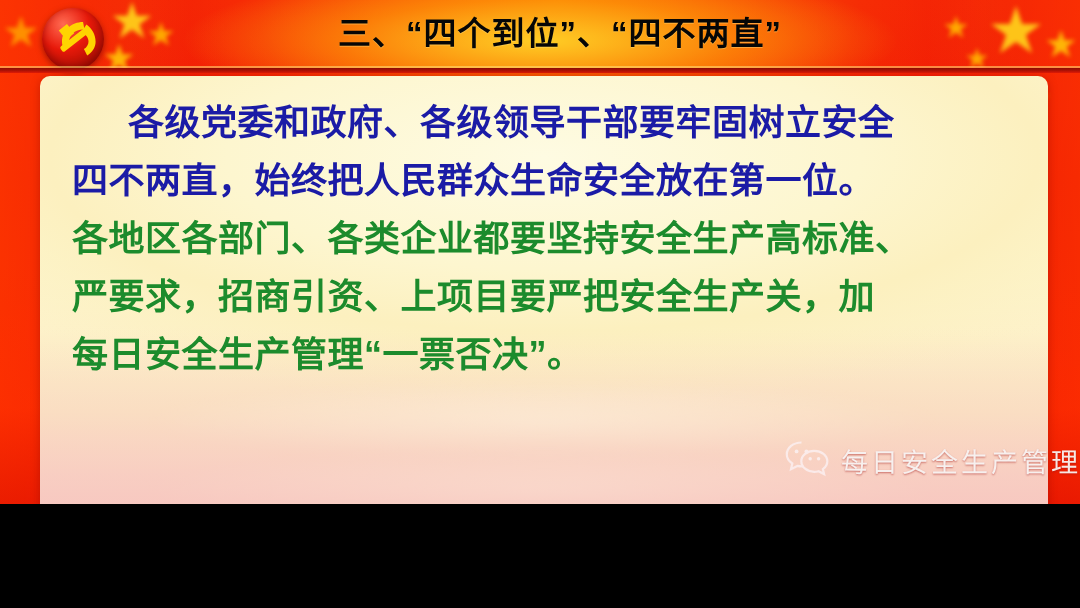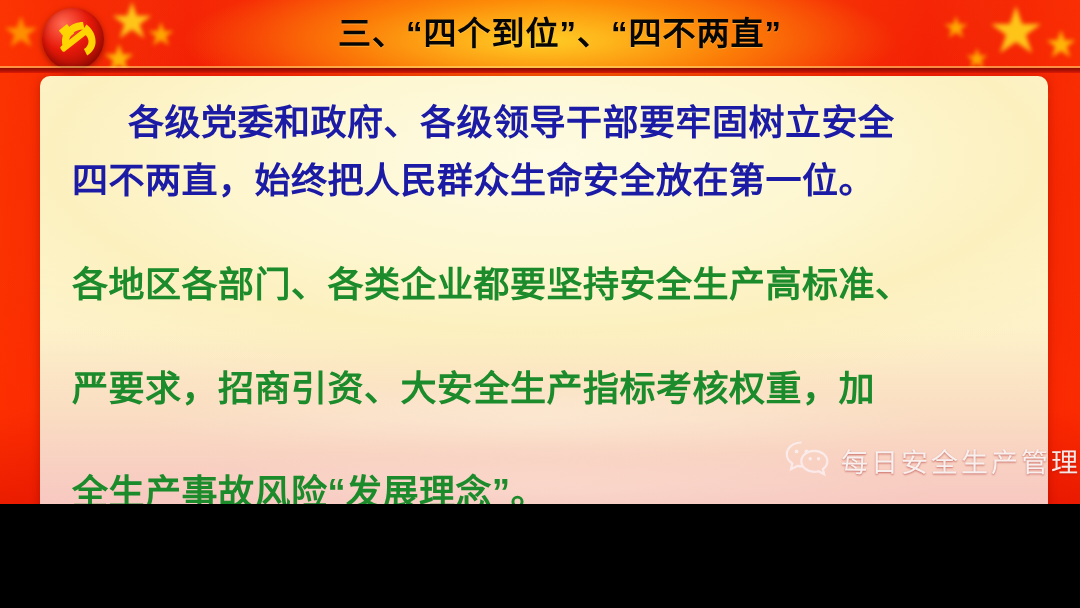--- a/index.html
+++ b/index.html
@@ -150,21 +150,21 @@
     z-index: 2;
   }
   .line {
     font-size: 36px;
     font-weight: 700;
     line-height: 58px;
     white-space: nowrap;
     letter-spacing: 0.5px;
   }
   .line.blue  { color: #1b1ba6; }
-  .line.green { color: #1c8b2c; margin-top: 46px; }
+  .line.green { color: #1c8b2c; }
   .line.indent { text-indent: 56px; }
 
   
   .watermark {
     position: absolute;
     right: 36px;
     bottom: 22px;
     z-index: 7;
     display: flex;
     align-items: center;
@@ -245,22 +245,22 @@
 
   <div class="panel">
     <div class="panel-cloud" style="top:300px;"></div>
     <div class="panel-cloud" style="top:368px;"></div>
     <div class="panel-haze"></div>
 
     <div class="copy">
       <div class="line blue indent">各级党委和政府、各级领导干部要牢固树立安全</div>
       <div class="line blue">四不两直，始终把人民群众生命安全放在第一位。</div>
       <div class="line green">各地区各部门、各类企业都要坚持安全生产高标准、</div>
-      <div class="line green">严要求，招商引资、大安全生产指标考核权重，加</div>
-      <div class="line green">全生产事故风险“发展理念”。</div>
+      <div class="line green">严要求，招商引资、上项目要严把安全生产关，加</div>
+      <div class="line green">每日安全生产管理“一票否决”。</div>
     </div>
   </div>
 
   <div class="watermark">
     <span class="wechat-icon">
       <svg width="50" height="40" viewBox="0 0 50 40" aria-hidden="true">
         <g fill="none" stroke="#fbeeee" stroke-width="2.2" opacity="0.95">
           <path d="M18.5 4.5C10.3 4.5 3.8 9.8 3.8 16.3c0 3.7 2.1 7 5.5 9.2L8 31.2l6.4-3.3c1.3 .3 2.7 .5 4.1 .5 .6 0 1.2 0 1.8-.1"></path>
           <path d="M31.2 12.8c-7.1 0-12.9 4.7-12.9 10.5S24.1 33.8 31.2 33.8c1.5 0 3-.2 4.3-.6l5.6 2.9-1.2-4.9c2.7-1.9 4.4-4.7 4.4-7.9 0-5.8-5.8-10.5-13.1-10.5z"></path>
         </g>

